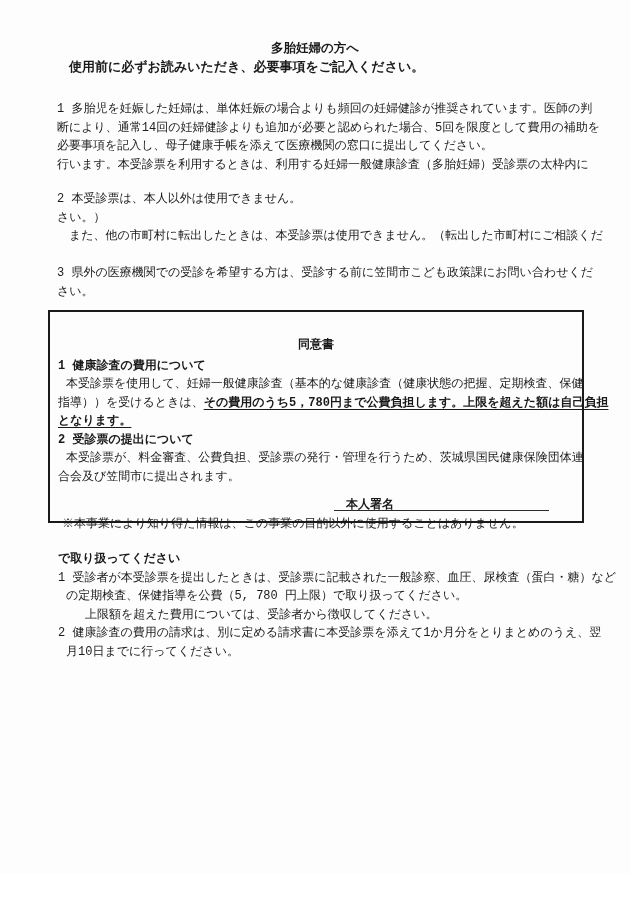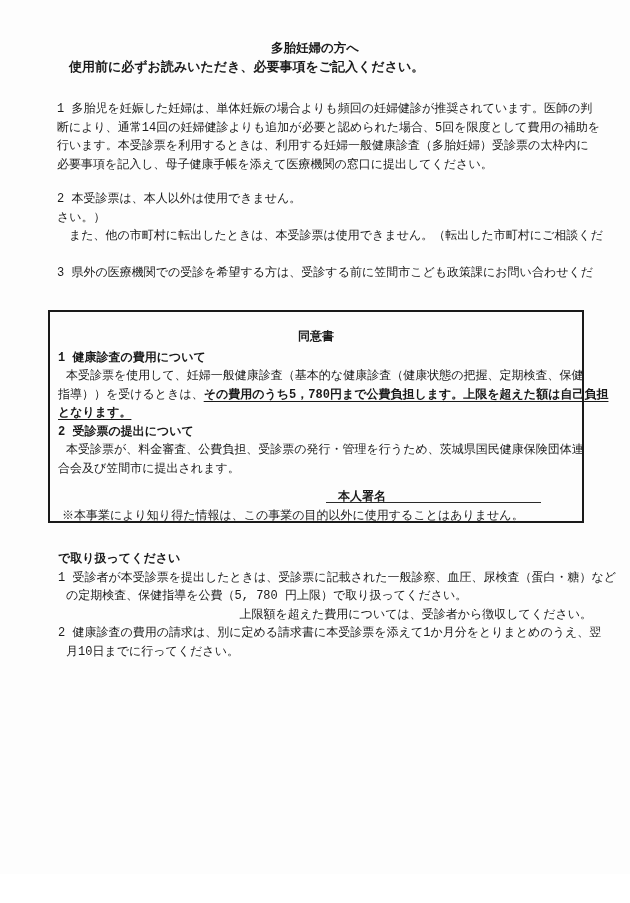--- a/index.html
+++ b/index.html
@@ -33,63 +33,64 @@
   .intro-p2 { position: absolute; top: 190px; left: 57px; right: 40px; }
   .intro-p3 { position: absolute; top: 264px; left: 57px; right: 40px; }
   .ind12 { margin-left: 12px; }
 
   .consent-box {
     position: absolute; top: 310px; left: 48px;
     width: 532px; height: 209px;
     border: 2px solid #1a1a1a;
     background: #fdfdfd;
   }
-  .consent-inner { position: relative; padding-top: 16px; }
+  .consent-inner { position: relative; padding-top: 16px; margin-top: 8px; }
   .consent-title { text-align: center; font-weight: bold; line-height: 18.5px; white-space: pre; margin-bottom: 2px; }
   .bx8  { margin-left: 8px; }
   .bx12 { margin-left: 12px; }
   .bx16 { margin-left: 16px; }
   .spacer10 { height: 10px; }
   .consent-row { position: relative; height: 18.5px; }
   .agree-text { margin-left: 16px; white-space: pre; line-height: 18.5px; display: inline-block; }
   .signature-line {
-    position: absolute; left: 276px; top: 0;
+    position: absolute; left: 284px; top: 0;
     width: 215px; height: 15px;
     border-bottom: 1.5px solid #2a2a2a;
     padding-left: 12px;
     box-sizing: border-box;
     white-space: pre;
   }
   .request { position: absolute; top: 550px; left: 58px; right: 38px; }
   .r8  { margin-left: 8px; }
-  .r14 { margin-left: 27px; text-align: right; }
+  .r14 { margin-left: 27px; }
 </style>
 </head>
 <body>
 
 <div class="page">
 
   <div class="doc-title">多胎妊婦の方へ</div>
   <div class="doc-subtitle">使用前に必ずお読みいただき、必要事項をご記入ください。</div>
 
   <div class="intro-p1">
     <div class="ln">1 多胎児を妊娠した妊婦は、単体妊娠の場合よりも頻回の妊婦健診が推奨されています。医師の判</div>
     <div class="ln">断により、通常14回の妊婦健診よりも追加が必要と認められた場合、5回を限度として費用の補助を</div>
+    <div class="ln">必要事項を記入し、母子健康手帳を添えて医療機関の窓口に提出してください。</div>
     <div class="ln">行います。本受診票を利用するときは、利用する妊婦一般健康診査（多胎妊婦）受診票の太枠内に</div>
-    <div class="ln">必要事項を記入し、母子健康手帳を添えて医療機関の窓口に提出してください。</div>
   </div>
 
   <div class="intro-p2">
     <div class="ln">2 本受診票は、本人以外は使用できません。</div>
     <div class="ln">さい。）</div>
     <div class="ln ind12">また、他の市町村に転出したときは、本受診票は使用できません。（転出した市町村にご相談くだ</div>
   </div>
 
   <div class="intro-p3">
     <div class="ln">3 県外の医療機関での受診を希望する方は、受診する前に笠間市こども政策課にお問い合わせくだ</div>
+    <div class="ln">さい。</div>
   </div>
 
   <div class="consent-box">
     <div class="consent-inner">
       <div class="consent-title">同意書</div>
       <div class="ln b bx8">1 健康診査の費用について</div>
       <div class="ln bx16">本受診票を使用して、妊婦一般健康診査（基本的な健康診査（健康状態の把握、定期検査、保健</div>
       <div class="ln bx8"><span>指導））を受けるときは、</span><span class="em">その費用のうち5，780円まで公費負担します。上限を超えた額は自己負担</span></div>
       <div class="ln bx8"><span class="em">となります。</span></div>
       <div class="ln b bx8">2 受診票の提出について</div>

